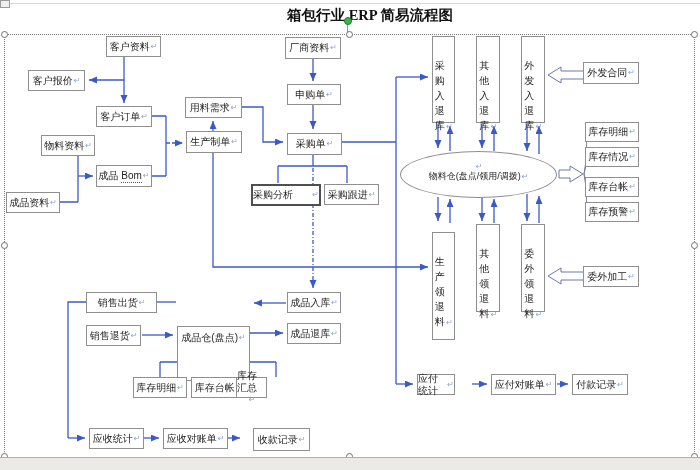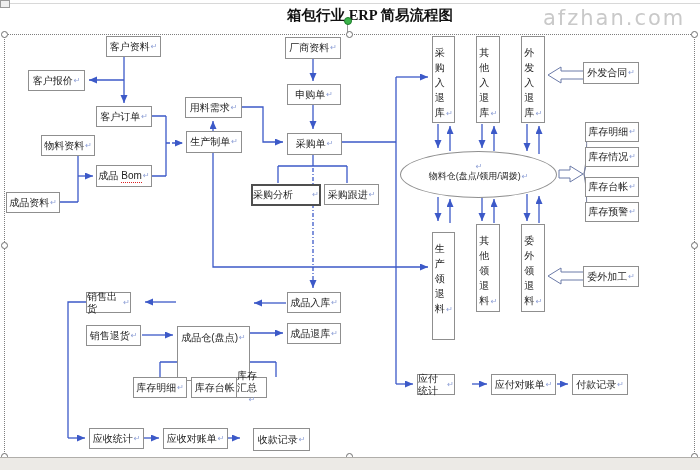--- a/index.html
+++ b/index.html
@@ -19,38 +19,37 @@
   .hdl{position:absolute;width:5px;height:5px;border:1px solid #6f6f6f;background:#fff;border-radius:50%;}
   .rot-hdl{position:absolute;left:344px;top:17px;width:6px;height:6px;border:1px solid #1c7a2a;background:#3cb44b;border-radius:50%;}
   .rot-stem{position:absolute;left:347px;top:24px;width:1px;height:9px;background:#9a9a9a;}
   
   svg.wires{position:absolute;left:0;top:0;z-index:1;}
   
   #nodes .node{position:absolute;z-index:2;background:#fff;border:1px solid #8f8f8f;box-sizing:border-box;
       display:flex;align-items:center;justify-content:center;font-size:10px;color:#1d1d1d;line-height:12px;}
   #nodes .node.bold{border:2px solid #4f4f4f;}
   #nodes .node.tallbox{align-items:flex-start;padding-top:5px;margin-top:34px;}
-  #nodes .vbox{display:block;text-align:center;padding-top:8px;}
+  #nodes .vbox{display:block;text-align:center;padding-top:21px;}
   #nodes .vbox .lbl{display:inline-block;width:11px;word-break:break-all;line-height:15px;}
   #nodes .ellipse{display:block;border-radius:50%;text-align:center;padding-top:9px;font-size:9px;line-height:11px;}
   #nodes .ellipse .lbl{white-space:nowrap;}
   .lbl{white-space:pre-wrap;}
   .en{margin-left:3px;border-bottom:1px dotted #dd2222;}
   .pm{color:#8fa0d6;font-size:8px;margin-left:1px;}
   .pm.block{display:block;height:10px;}
 </style>
 </head>
 <body>
 
 <div id="stage">
   <div class="top-line"></div>
   <div class="corner-sq"></div>
 
   <div class="title">箱包行业 ERP 简易流程图</div>
-  <div class="watermark">afzhan.com</div>
 
   <div class="sel-rect"></div>
   <div class="rot-stem"></div>
   <div class="rot-hdl"></div>
   <div class="hdl" style="left:1px;top:31px"></div>
   <div class="hdl" style="left:346px;top:31px"></div>
   <div class="hdl" style="left:691px;top:31px"></div>
   <div class="hdl" style="left:1px;top:242px"></div>
   <div class="hdl" style="left:691px;top:242px"></div>
   <div class="hdl" style="left:1px;top:453px"></div>
@@ -211,21 +210,21 @@
         <span class="lbl">库存预警</span>
         <span class="pm">↵</span>
       </div>
       <div class="node vbox" style="left: 432px; top: 224px; width: 23px; height: 108px; margin-top: 8px;"><span class="lbl">生产领退料</span><span class="pm">↵</span></div>
       <div class="node vbox" style="left: 476px; top: 224px; width: 24px; height: 88px;"><span class="lbl">其他领退料</span><span class="pm">↵</span></div>
       <div class="node vbox" style="left: 521px; top: 224px; width: 24px; height: 88px;"><span class="lbl">委外领退料</span><span class="pm">↵</span></div>
       <div class="node box" style="left: 583px; top: 266px; width: 56px; height: 21px;">
         <span class="lbl">委外加工</span>
         <span class="pm">↵</span>
       </div>
-      <div class="node box" style="left: 86px; top: 292px; width: 45px; height: 21px;">
+      <div class="node box" style="left: 86px; top: 292px; width: 71px; height: 21px;">
         <span class="lbl">销售出货</span>
         <span class="pm">↵</span>
       </div>
       <div class="node box" style="left: 86px; top: 325px; width: 55px; height: 21px;">
         <span class="lbl">销售退货</span>
         <span class="pm">↵</span>
       </div>
       <div class="node box tallbox" style="left: 177px; top: 292px; width: 73px; height: 55px;">
         <span class="lbl">成品仓(盘点)</span>
         <span class="pm">↵</span>

